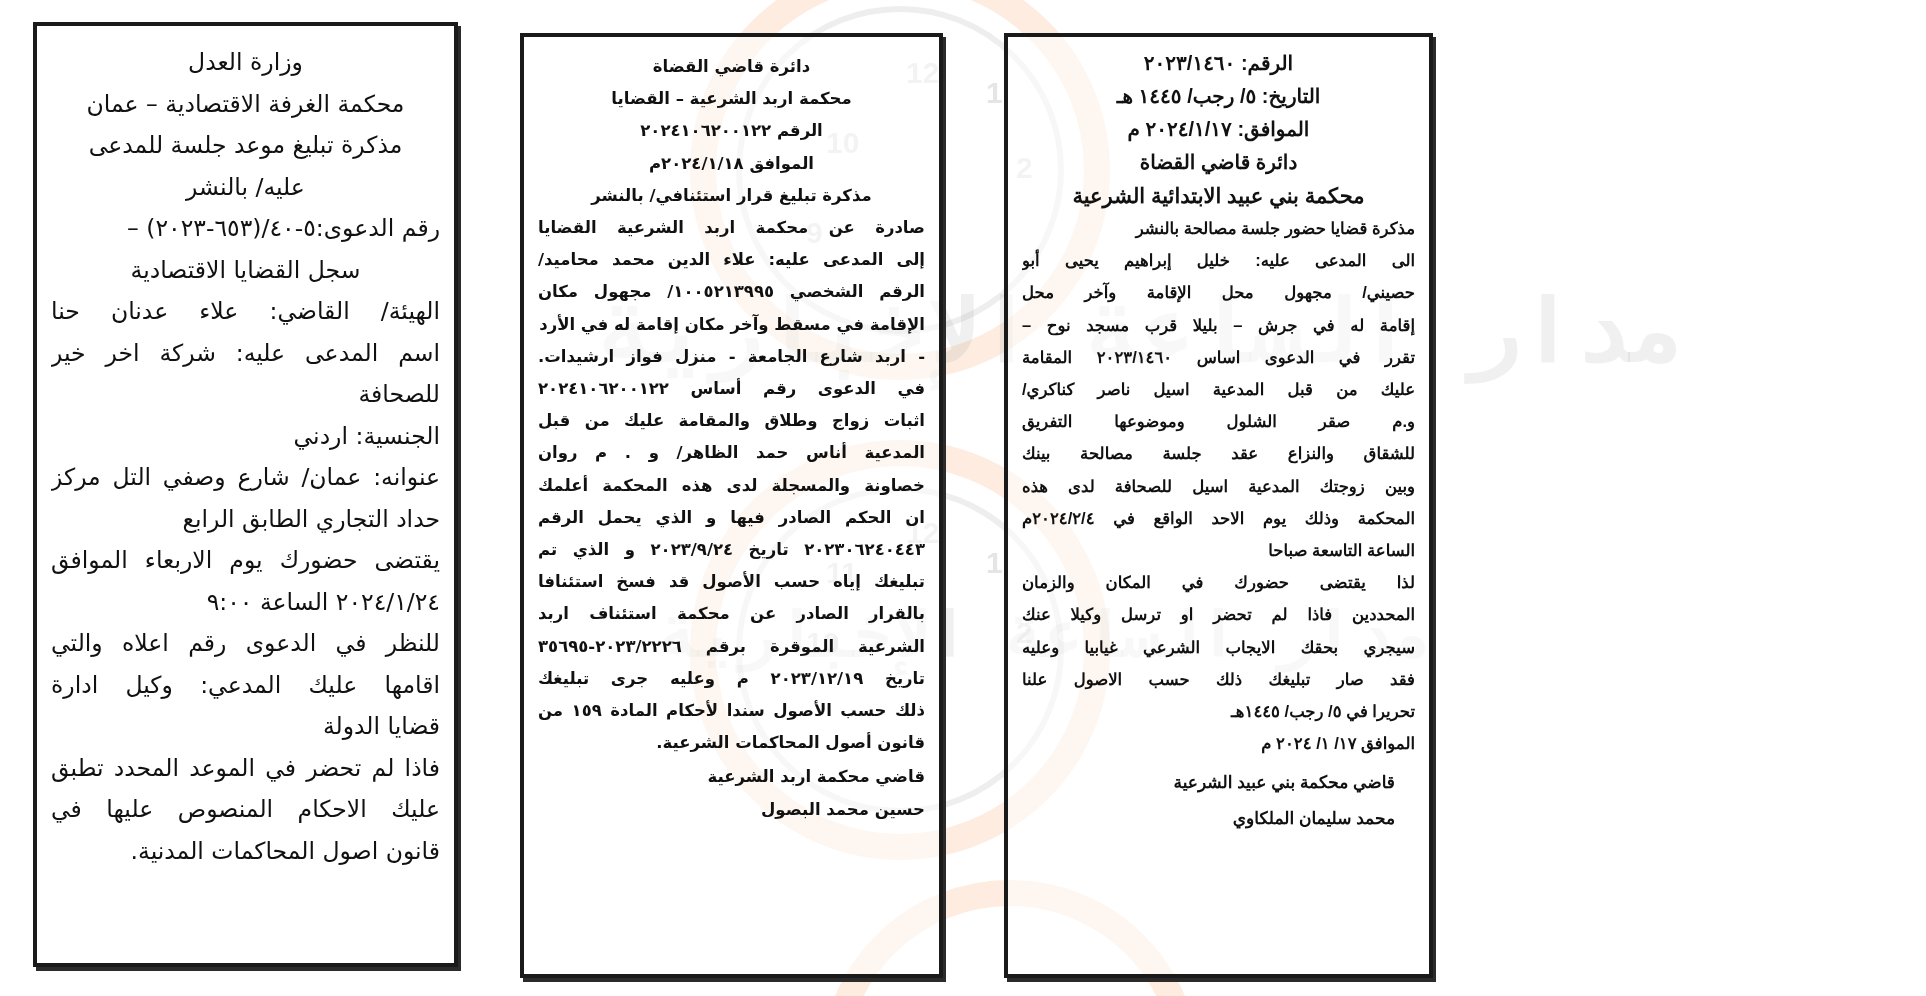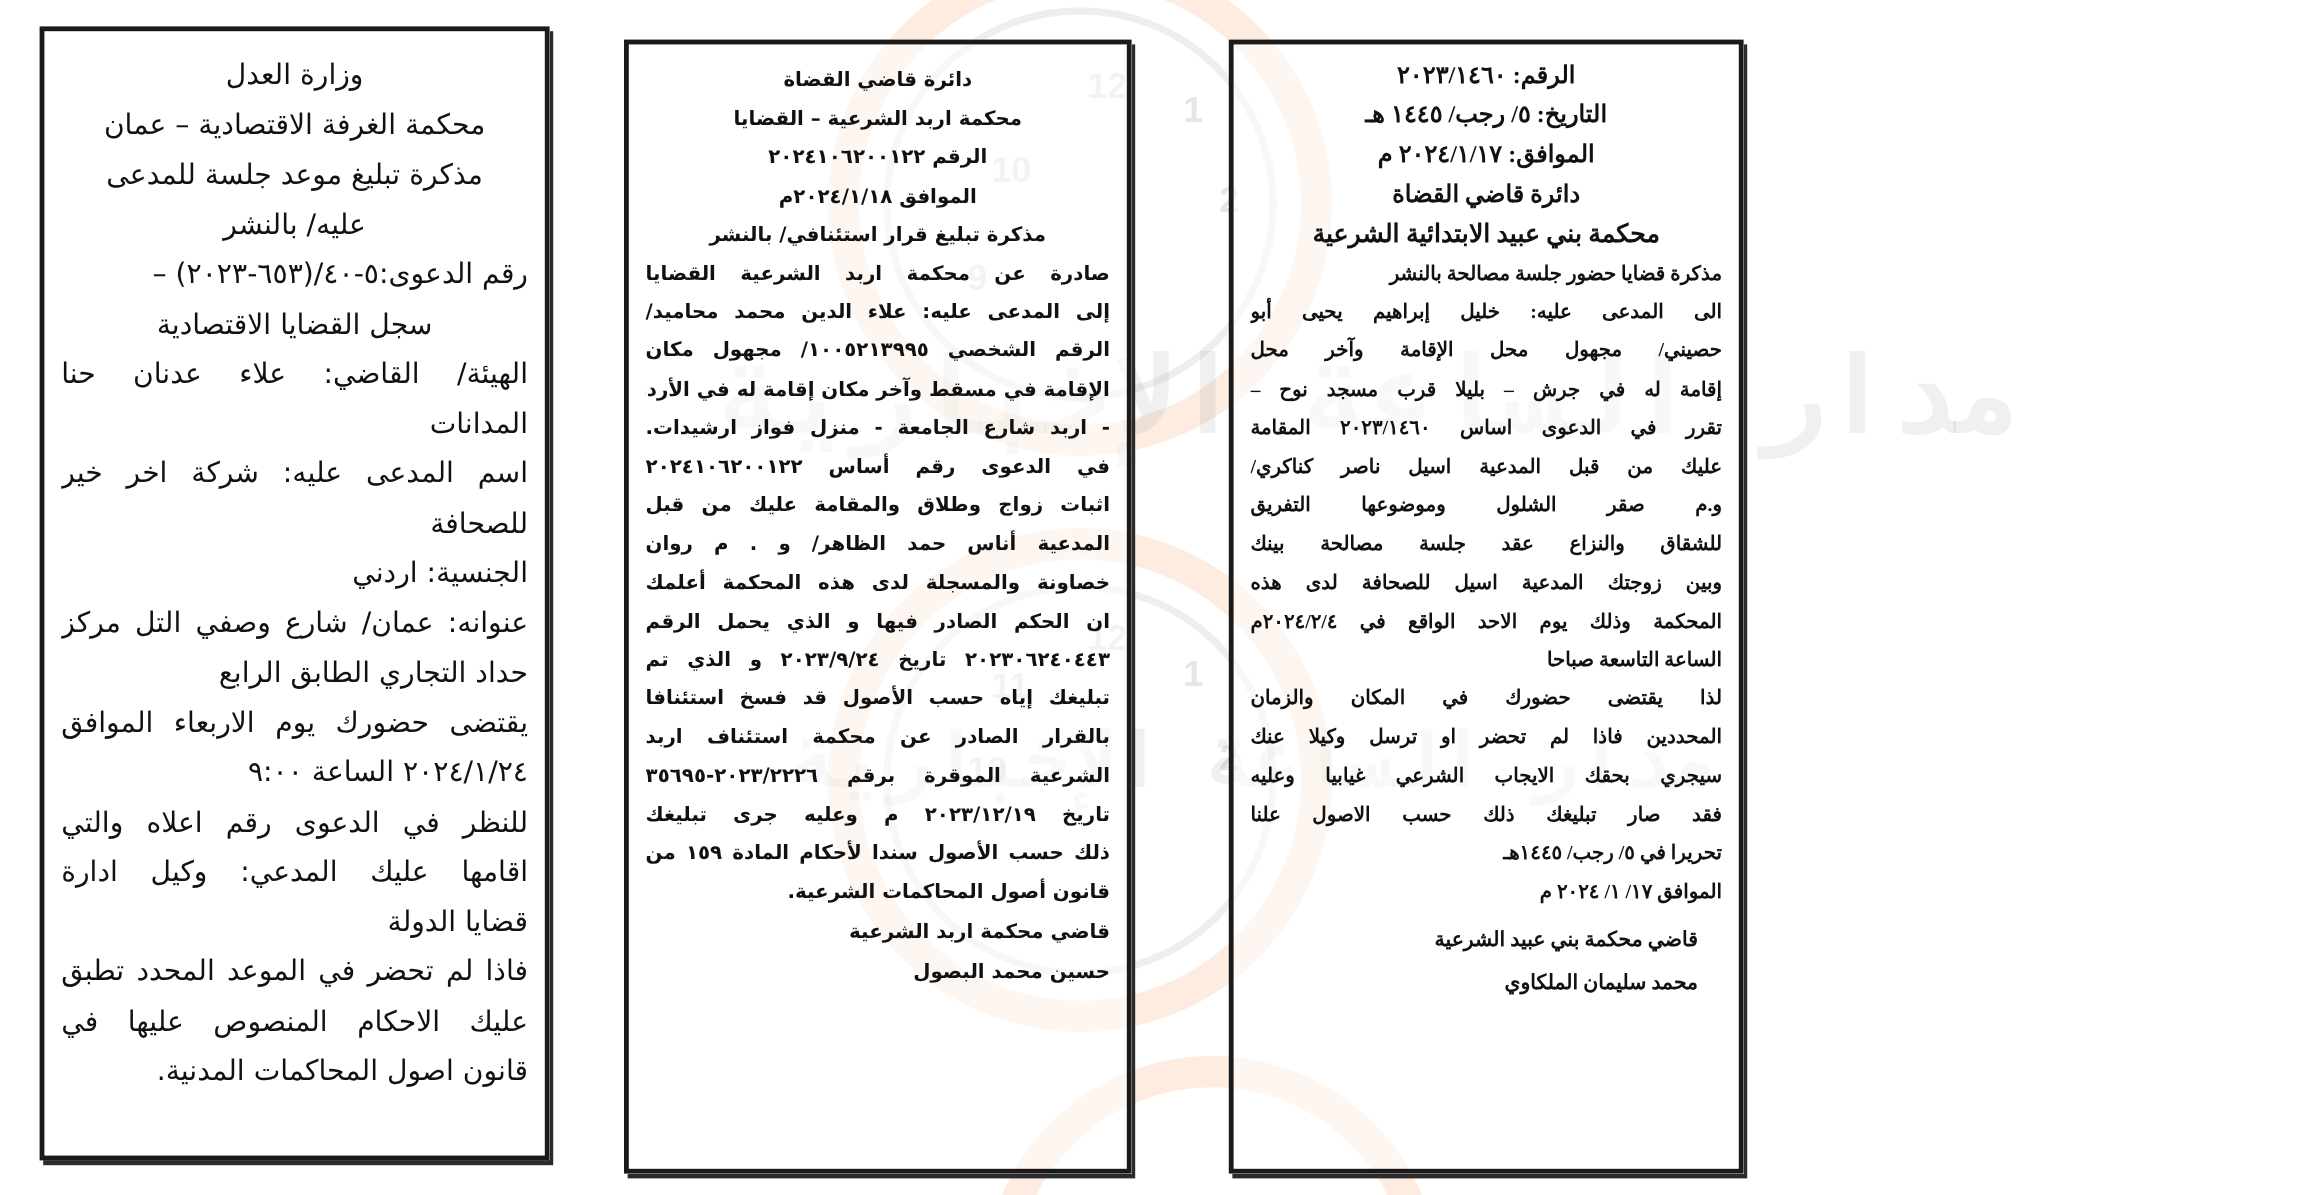--- a/index.html
+++ b/index.html
@@ -88,23 +88,22 @@
     }
     #notice-middle .center { text-align: center; }
     #notice-middle .justify { text-align: justify; text-align-last: justify; }
     #notice-middle .right { text-align: right; }
     #notice-middle .sig { margin-top: 2px; }
 
     
     #notice-right {
       left: 1004px; top: 33px; width: 429px; height: 945px;
       padding: 10px 14px 10px 14px;
-      font-family: Liberation Serif, serif;
-      font-weight: bold;
-      margin-left: 20px;
+      font-family: Liberation Sans, sans-serif;
+      font-weight: bold;
     }
     #notice-right .hdr {
       text-align: center;
       font-size: 20px;
       line-height: 33px;
     }
     #notice-right .hdr.court {
       font-size: 21px;
     }
     #notice-right .body {
@@ -147,21 +146,20 @@
 </div>
 
 <section class="notice" id="notice-left">
   <span class="line center">وزارة العدل</span>
   <span class="line center">محكمة الغرفة الاقتصادية – عمان</span>
   <span class="line center">مذكرة تبليغ موعد جلسة للمدعى</span>
   <span class="line center">عليه/ بالنشر</span>
   <span class="line right">رقم الدعوى:٥-٤٠/(٦٥٣-٢٠٢٣) –</span>
   <span class="line center">سجل القضايا الاقتصادية</span>
   <span class="line justify">الهيئة/ القاضي: علاء عدنان حنا</span>
-  <span class="line right">المدانات</span>
   <span class="line justify">اسم المدعى عليه: شركة اخر خير</span>
   <span class="line right">للصحافة</span>
   <span class="line right">الجنسية: اردني</span>
   <span class="line justify">عنوانه: عمان/ شارع وصفي التل مركز</span>
   <span class="line right">حداد التجاري الطابق الرابع</span>
   <span class="line justify">يقتضى حضورك يوم الاربعاء الموافق</span>
   <span class="line right">٢٠٢٤/١/٢٤ الساعة ٩:٠٠</span>
   <span class="line justify">للنظر في الدعوى رقم اعلاه والتي</span>
   <span class="line justify">اقامها عليك المدعي: وكيل ادارة</span>
   <span class="line right">قضايا الدولة</span>

